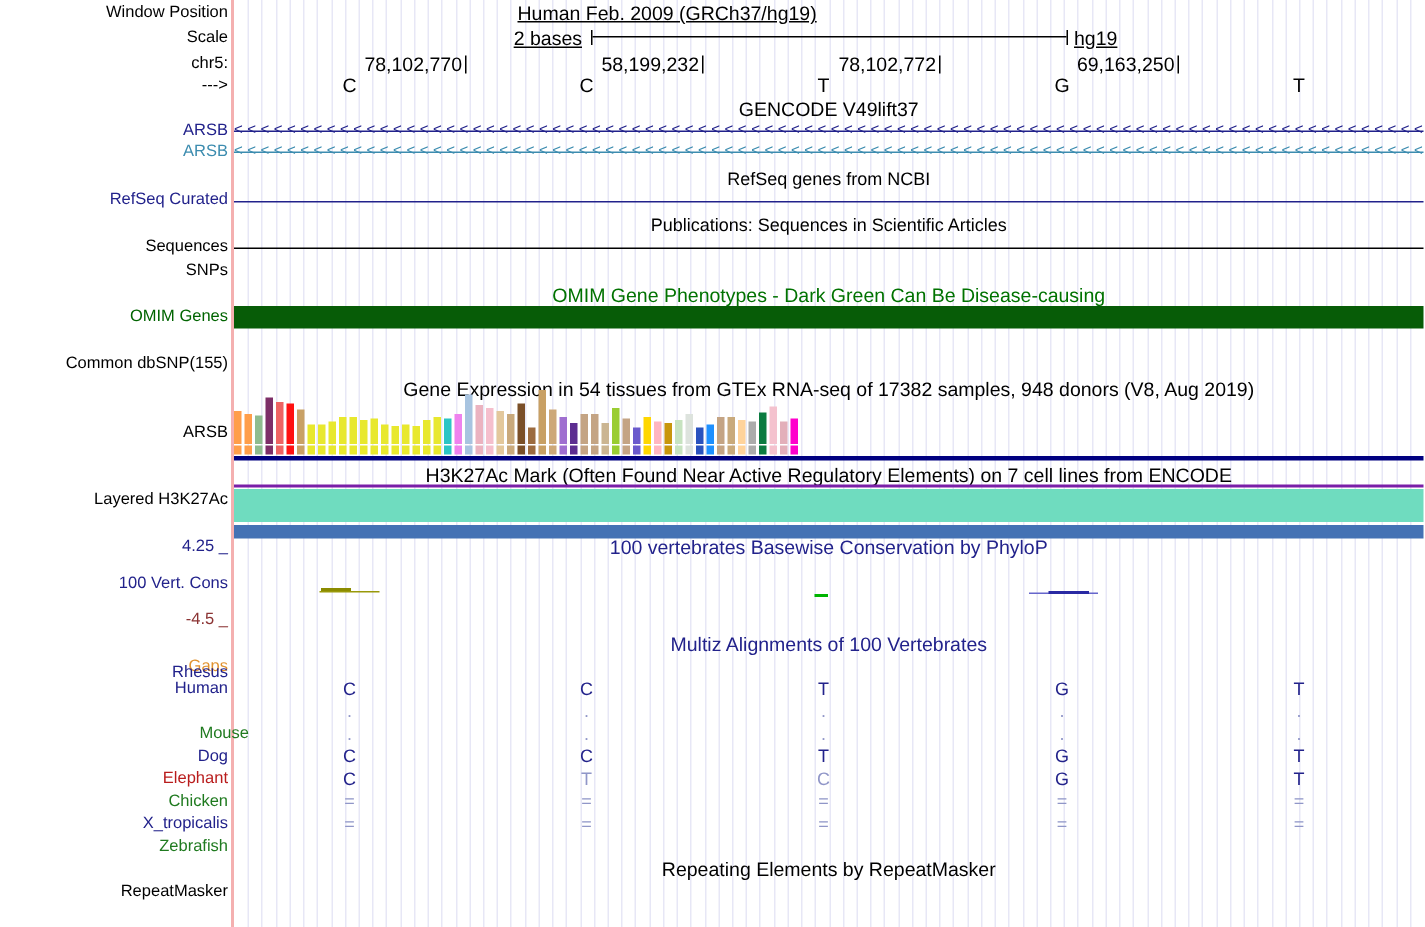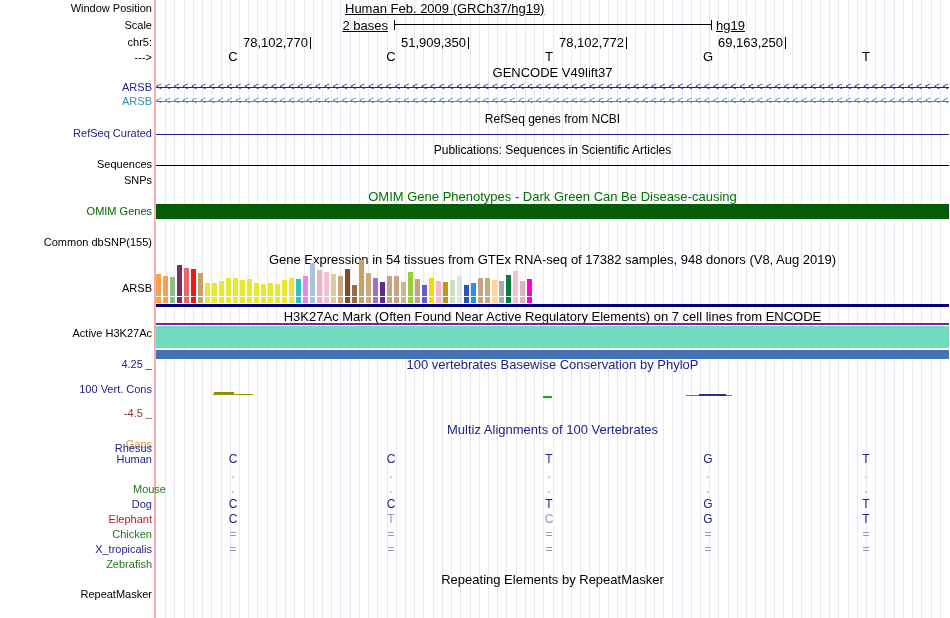--- a/index.html
+++ b/index.html
@@ -128,21 +128,21 @@
 
   <div class="abs" style="left:345px;top:2px;font-size:13px;line-height:13px">Human Feb. 2009 (GRCh37/hg19)</div>
 
   <div class="abs" style="left:282px;top:19px;width:106px;text-align:right;font-size:13px;line-height:13px">2 bases</div>
   <div class="scalebar">
       <div class="mid"></div>
     </div>
   <div class="abs" style="left:716px;top:19px;font-size:13px;line-height:13px">hg19</div>
 
   <div class="coord" style="left:201px;top:36px">78,102,770</div>
-  <div class="coord" style="left:359px;top:36px">51,909,350</div>
+  <div class="coord" style="left:359px;top:36px">58,199,232</div>
   <div class="coord" style="left:517px;top:36px">78,102,772</div>
   <div class="coord" style="left:676px;top:36px">69,163,250</div>
 
   <div class="base" style="left:213px;top:50px">C</div>
   <div class="base" style="left:371px;top:50px">C</div>
   <div class="base" style="left:529px;top:50px">T</div>
   <div class="base" style="left:688px;top:50px">G</div>
   <div class="base" style="left:846px;top:50px">T</div>
 
   <div class="title" style="top:66px">GENCODE V49lift37</div>
@@ -279,21 +279,21 @@
       <div style="left: 513px; top: 297px; width: 5px; height: 6px; background: rgb(244, 194, 206); position: absolute;"></div>
       <div style="left: 520px; top: 281px; width: 5px; height: 15px; background: rgb(227, 175, 186); position: absolute;"></div>
       <div style="left: 520px; top: 297px; width: 5px; height: 6px; background: rgb(227, 175, 186); position: absolute;"></div>
       <div style="left: 527px; top: 279px; width: 5px; height: 17px; background: rgb(255, 0, 204); position: absolute;"></div>
       <div style="left: 527px; top: 297px; width: 5px; height: 6px; background: rgb(255, 0, 204); position: absolute;"></div>
     </div>
   <div class="hline" style="top:304px;height:3px;background:#000080"></div>
 
   <div class="title" style="top:310px">H3K27Ac Mark (Often Found Near Active Regulatory Elements) on 7 cell lines from ENCODE</div>
   <div class="hline" style="top:323px;height:2px;background:#7A1FA8"></div>
-  <div class="lbl" style="top:327px">Active H3K27Ac</div>
+  <div class="lbl" style="top:327px">Layered H3K27Ac</div>
   <div class="hline" style="top:326px;height:22px;background:#6FDCBF"></div>
   <div class="hline" style="top:350px;height:9px;background:#4472B4"></div>
 
   <div class="title navy" style="top:358px">100 vertebrates Basewise Conservation by PhyloP</div>
   <div class="lbl navy" style="top:358px">4.25 _</div>
   <div class="lbl navy" style="top:383px">100 Vert. Cons</div>
   <div class="lbl dred" style="top:407px">-4.5 _</div>
   <div id="phylop-marks">
       <div style="left: 213px; top: 394px; width: 40px; height: 1px; background: rgb(153, 153, 10); position: absolute;"></div>
       <div style="left: 214px; top: 392px; width: 20px; height: 2px; background: rgb(139, 139, 0); position: absolute;"></div>

